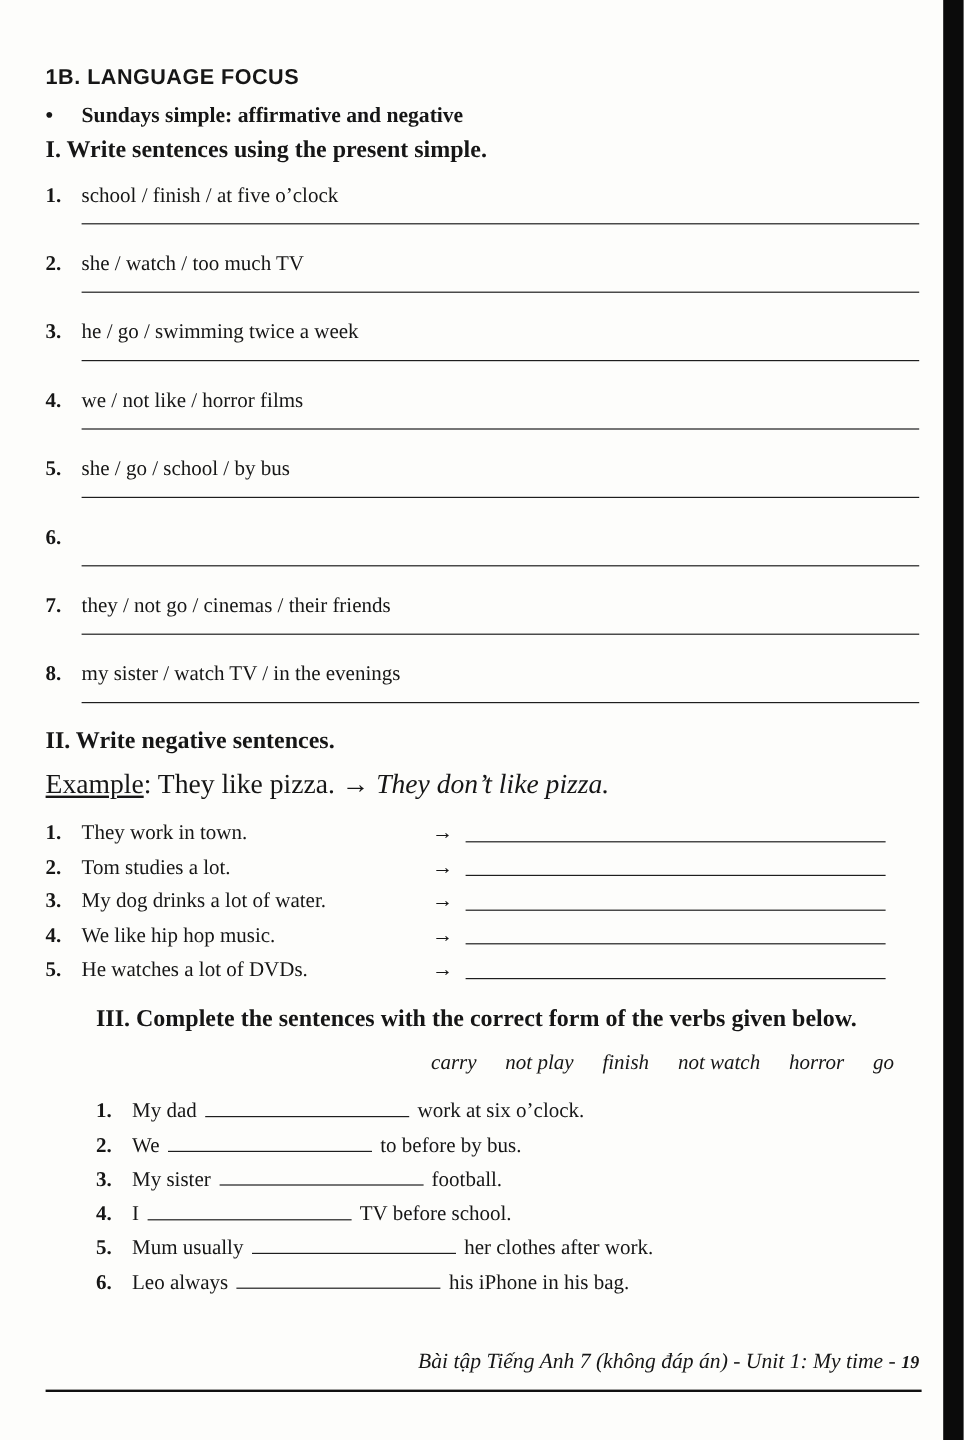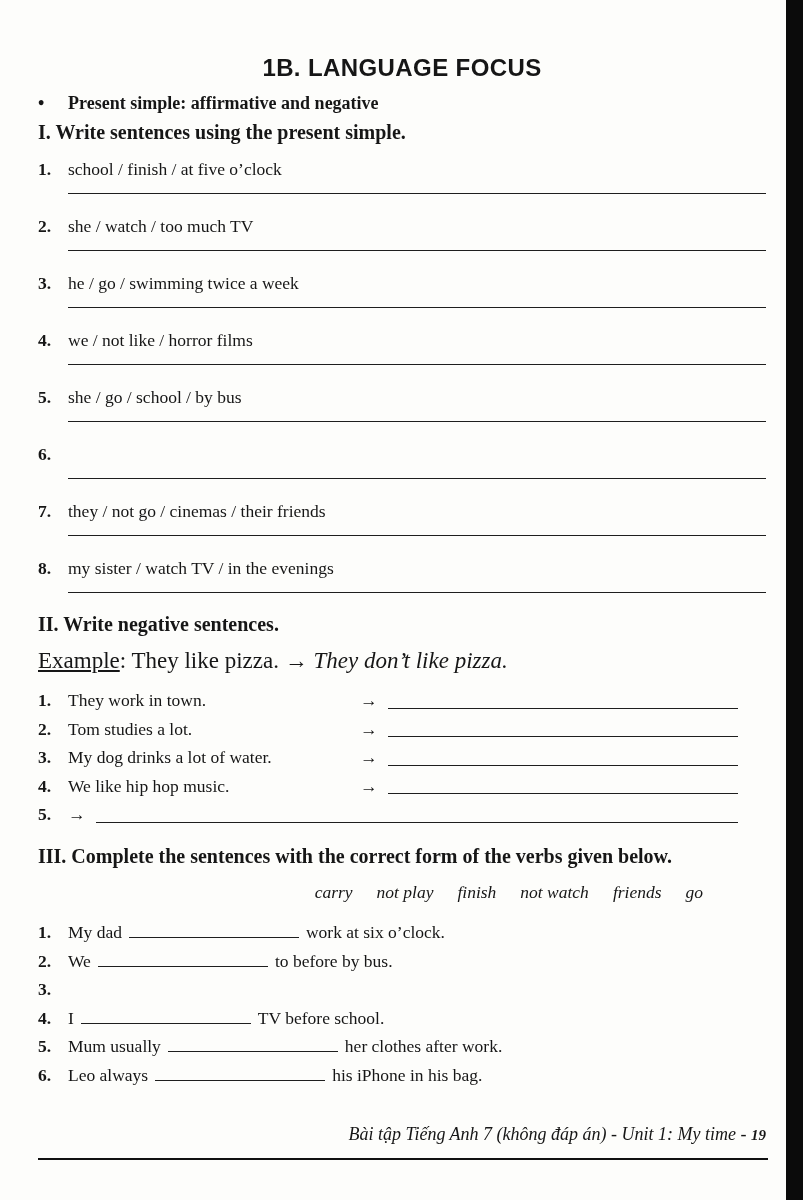--- a/index.html
+++ b/index.html
@@ -8,23 +8,22 @@
     position: relative; overflow: hidden;
     background: #fdfdfb;
     font-family: "Liberation Serif", serif;
     color: #161616;
   }
   .edge-bar { position: absolute; top: 0; right: 0; width: 17px; height: 1200px; background: #0b0b0b; }
   .content { position: absolute; left: 38px; top: 54px; width: 728px; }
 
   .title {
     font-family: "Liberation Sans", sans-serif;
-    font-weight: bold; font-size: 24px; letter-spacing: .4px;
+    font-weight: bold; font-size: 18px; letter-spacing: .4px;
     margin-bottom: 11px;
-    text-align: center;
   }
   .subtitle { display: flex; font-weight: bold; font-size: 18px; margin-bottom: 7px; }
   .bullet { width: 30px; flex: 0 0 30px; }
   .sec-heading { font-weight: bold; font-size: 20px; margin-bottom: 13px; }
 
   
   .q1 { margin-bottom: 20px; }
   .q1-row { display: flex; font-size: 17.5px; line-height: 24px; }
   .num { width: 30px; flex: 0 0 30px; font-weight: bold; }
   .q1-line { margin-left: 30px; margin-top: 12px; border-bottom: 1.6px solid #1e1e1e; height: 0; }
@@ -33,21 +32,21 @@
   .sec2 { margin-top: 4px; }
   .example { font-size: 23px; line-height: 24px; margin-bottom: 13px; }
   .example .label { text-decoration: underline; }
   .example .ans { font-style: italic; }
   .q2-row { display: flex; width: 700px; font-size: 17.5px; line-height: 28.6px; }
   .q2-text { flex: 0 0 292px; }
   .q2-arrow { flex: 0 0 28px; }
   .q2-line { flex: 1; border-bottom: 1.5px solid #1e1e1e; margin-bottom: 6px; }
 
   
-  .sec3 { margin-top: 16px; }
+  .sec3 { margin-top: 16px; margin-left: 42px; }
   .word-bank {
     display: flex; justify-content: flex-end;
     width: 648px; padding-left: 17px;
     font-style: italic; font-size: 17.5px;
     margin: 14px 0 15px;
     gap: 24px;
   }
   .q3-row { display: flex; font-size: 17.5px; line-height: 28.6px; }
   .blank {
     display: inline-block; width: 170px; height: 17px;
@@ -67,21 +66,21 @@
 <body>
 
 <div class="edge-bar"></div>
 
 <div class="content">
 
   <div class="title">1B. LANGUAGE FOCUS</div>
 
   <div class="subtitle">
     <span class="bullet">•</span>
-    <span>Present simple: affirmative and negative</span>
+    <span>Sundays simple: affirmative and negative</span>
   </div>
 
   <div class="sec-heading">I. Write sentences using the present simple.</div>
 
   <div class="q1">
     <div class="q1-row">
         <span class="num">1.</span>
         <span>school / finish / at five o’clock</span>
       </div>
     <div class="q1-line"></div>
@@ -159,47 +158,49 @@
         <span class="q2-line"></span>
     </div>
     <div class="q2-row">
       <span class="num">4.</span>
         <span class="q2-text">We like hip hop music.</span>
         <span class="q2-arrow">→</span>
         <span class="q2-line"></span>
     </div>
     <div class="q2-row">
       <span class="num">5.</span>
+        <span class="q2-text">He watches a lot of DVDs.</span>
         <span class="q2-arrow">→</span>
         <span class="q2-line"></span>
     </div>
   </div>
 
   <div class="sec3">
     <div class="sec-heading">III. Complete the sentences with the correct form of the verbs given below.</div>
 
     <div class="word-bank">
       <span>carry</span>
       <span>not play</span>
       <span>finish</span>
       <span>not watch</span>
-      <span>friends</span>
+      <span>horror</span>
       <span>go</span>
     </div>
 
     <div class="q3-row">
       <span class="num">1.</span>
         <span><span>My dad</span><span class="blank"></span><span>work at six o’clock.</span></span>
     </div>
     <div class="q3-row">
       <span class="num">2.</span>
         <span><span>We</span><span class="blank"></span><span>to before by bus.</span></span>
     </div>
     <div class="q3-row">
       <span class="num">3.</span>
+        <span><span>My sister</span><span class="blank"></span><span>football.</span></span>
     </div>
     <div class="q3-row">
       <span class="num">4.</span>
         <span><span>I</span><span class="blank"></span><span>TV before school.</span></span>
     </div>
     <div class="q3-row">
       <span class="num">5.</span>
         <span><span>Mum usually</span><span class="blank"></span><span>her clothes after work.</span></span>
     </div>
     <div class="q3-row">

